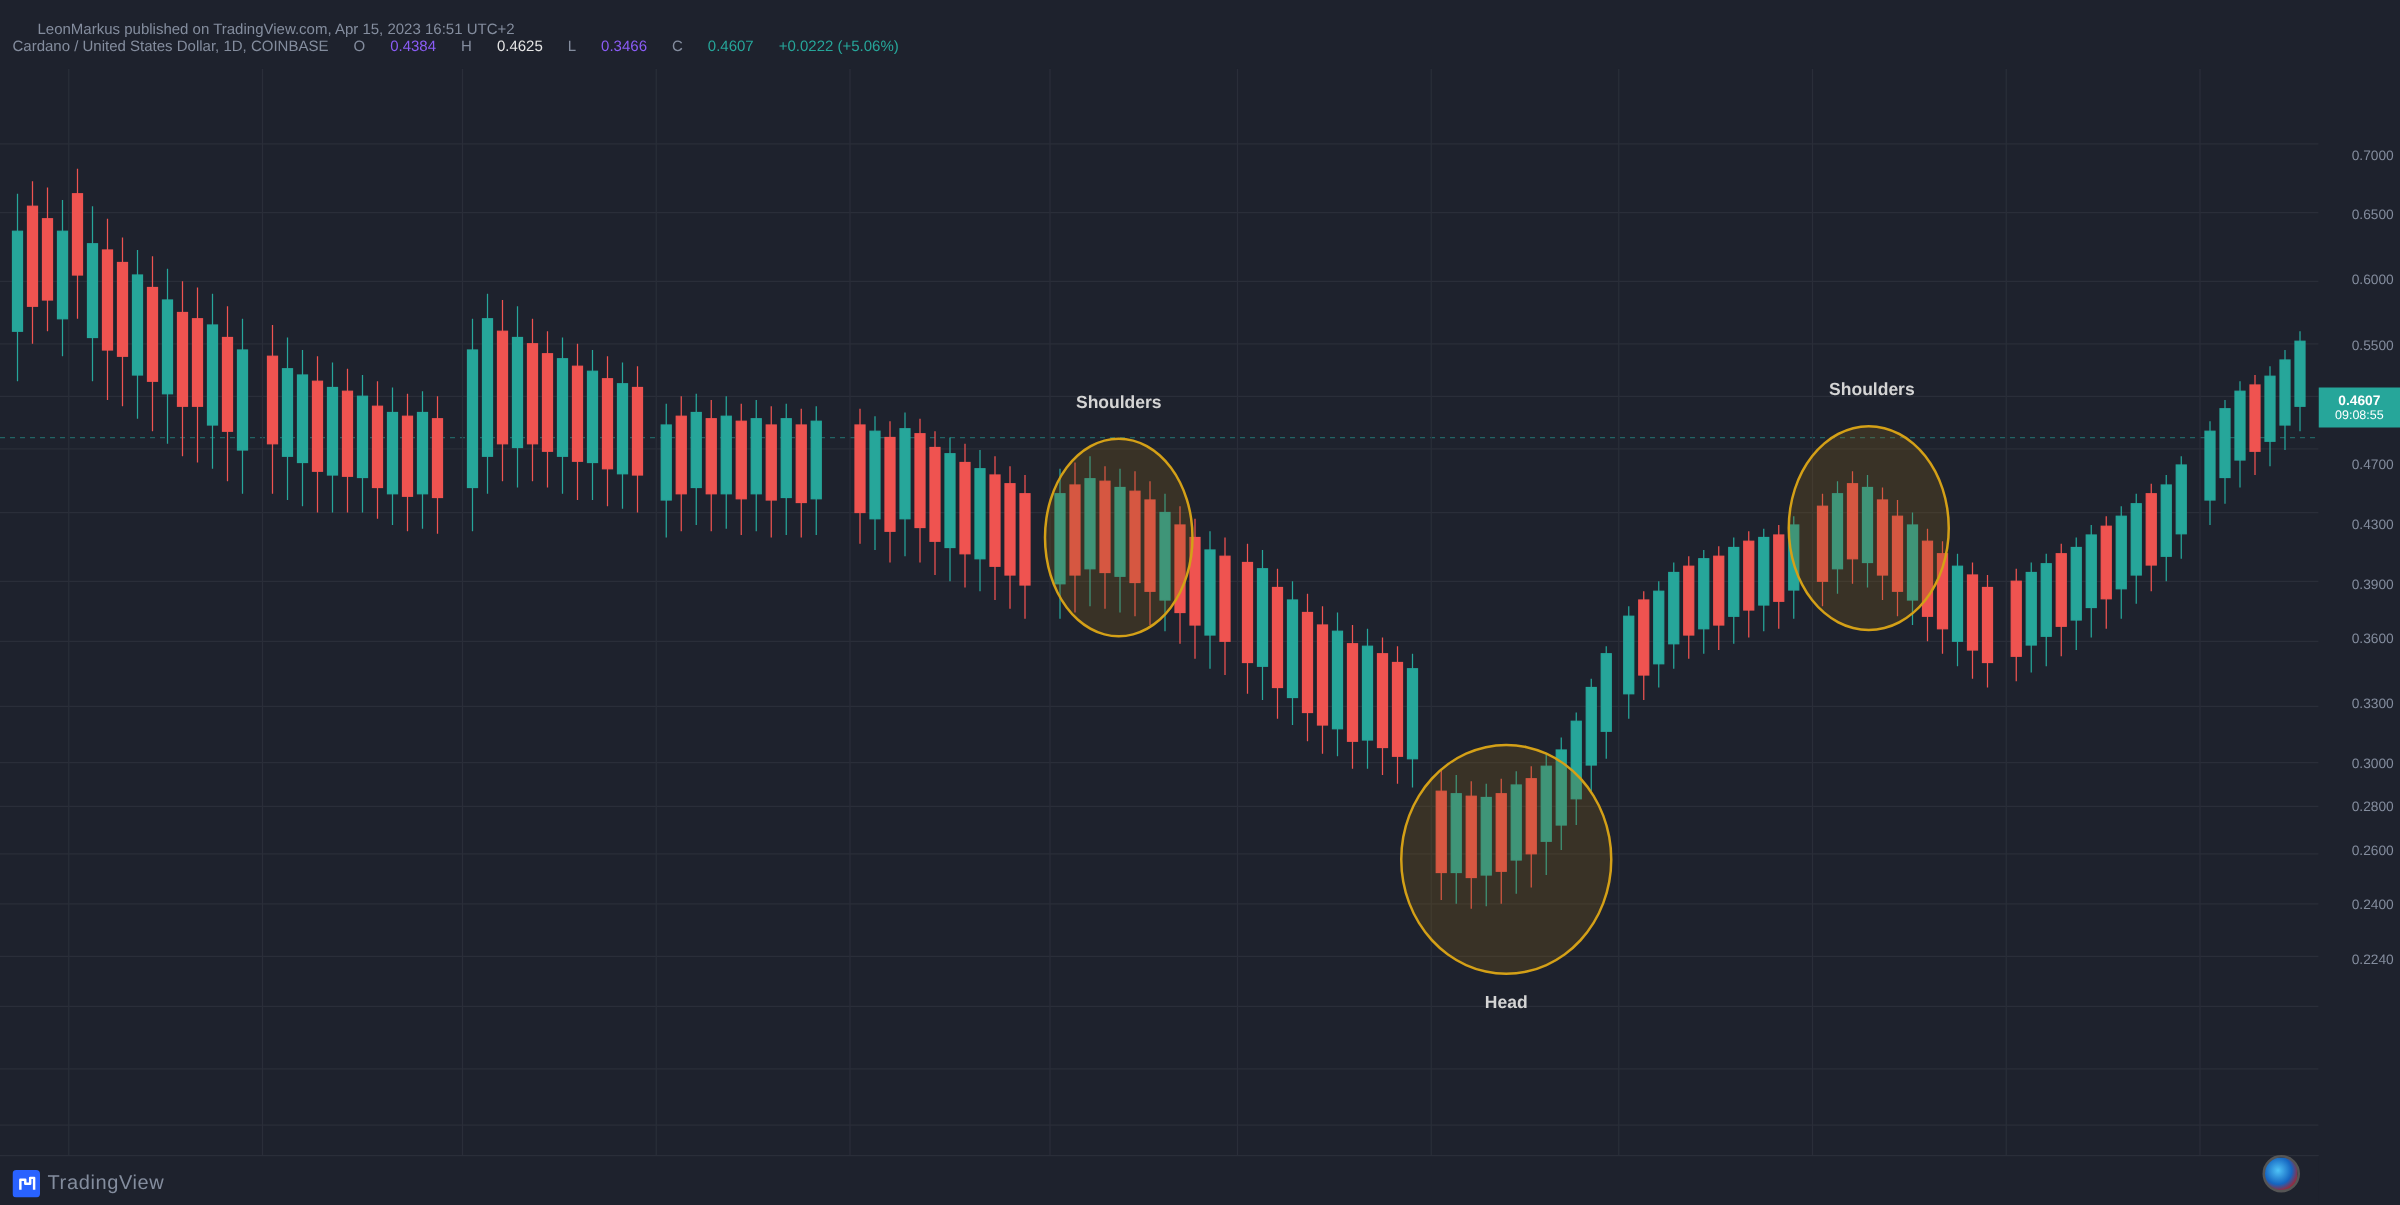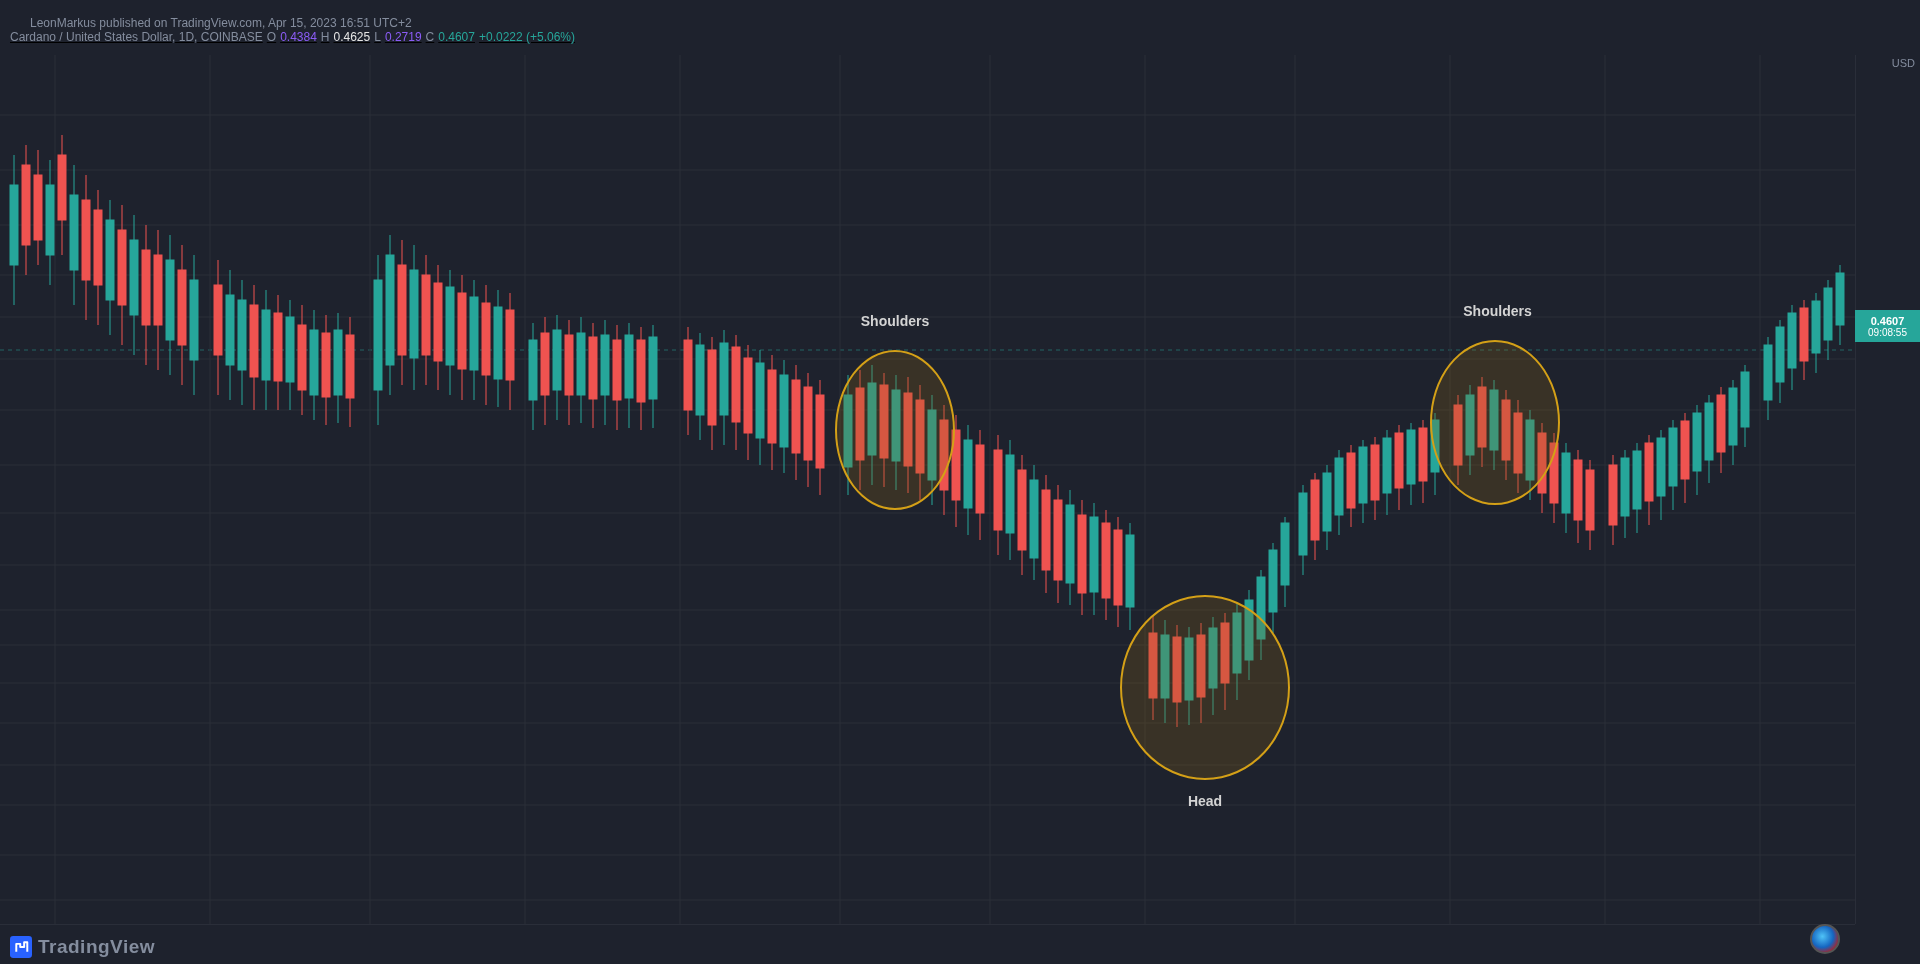--- a/index.html
+++ b/index.html
@@ -36,24 +36,23 @@
       color: #848d9e;
       font-size: 12px;
     }
 
     
     #ohlc-bar {
       position: absolute;
       top: 30px; left: 10px;
       display: flex;
       align-items: flex-start;
-      gap: 4px;
+      gap: 20px;
       font-size: 12px;
       z-index: 10;
-      text-decoration: underline;
     }
     .ohlc-pair { color: #848d9e; }
     .ohlc-val { color: #8b5cf6; }
     .ohlc-label { color: #848d9e; }
     .close-val { color: #26a69a; }
     .change-val { color: #26a69a; }
 
     
     #chart-area {
       position: absolute;
@@ -97,22 +96,22 @@
       align-items: center;
       gap: 6px;
       z-index: 20;
     }
     .tv-icon {
       width: 22px;
       height: 22px;
     }
     .tv-text {
       color: #848d9e;
-      font-size: 19px;
-      font-weight: 700;
+      font-size: 16px;
+      font-weight: 400;
       letter-spacing: 0.5px;
     }
 
     
     #globe-icon {
       position: absolute;
       bottom: 10px;
       right: 80px;
       width: 30px;
       height: 30px;
@@ -199,29 +198,26 @@
     <span id="header-text">LeonMarkus published on TradingView.com, Apr 15, 2023 16:51 UTC+2</span>
   </div>
 
   <div id="ohlc-bar">
     <span class="ohlc-pair">Cardano / United States Dollar, 1D, COINBASE</span>
     <span class="ohlc-label">O</span>
     <span class="ohlc-val">0.4384</span>
     <span class="ohlc-label">H</span>
     <span class="ohlc-val" style="color:#e5e5e5;">0.4625</span>
     <span class="ohlc-label">L</span>
-    <span class="ohlc-val">0.2719</span>
+    <span class="ohlc-val">0.3466</span>
     <span class="ohlc-label">C</span>
     <span class="close-val">0.4607</span>
     <span class="change-val">+0.0222 (+5.06%)</span>
   </div>
 
-  <div id="y-axis">
-    <span style="position:absolute;top:2px;right:5px;color:#848d9e;font-size:11px;">USD</span>
-  </div>
 
   <div id="x-axis"></div>
 
   <div id="chart-area">
     <svg id="chart-svg" viewBox="0 0 1855 869" preserveAspectRatio="none">
       <defs>
         <style>
           .candle-bull { fill: #26a69a; stroke: #26a69a; }
           .candle-bear { fill: #ef5350; stroke: #ef5350; }
           .wick { stroke-width: 1; }

